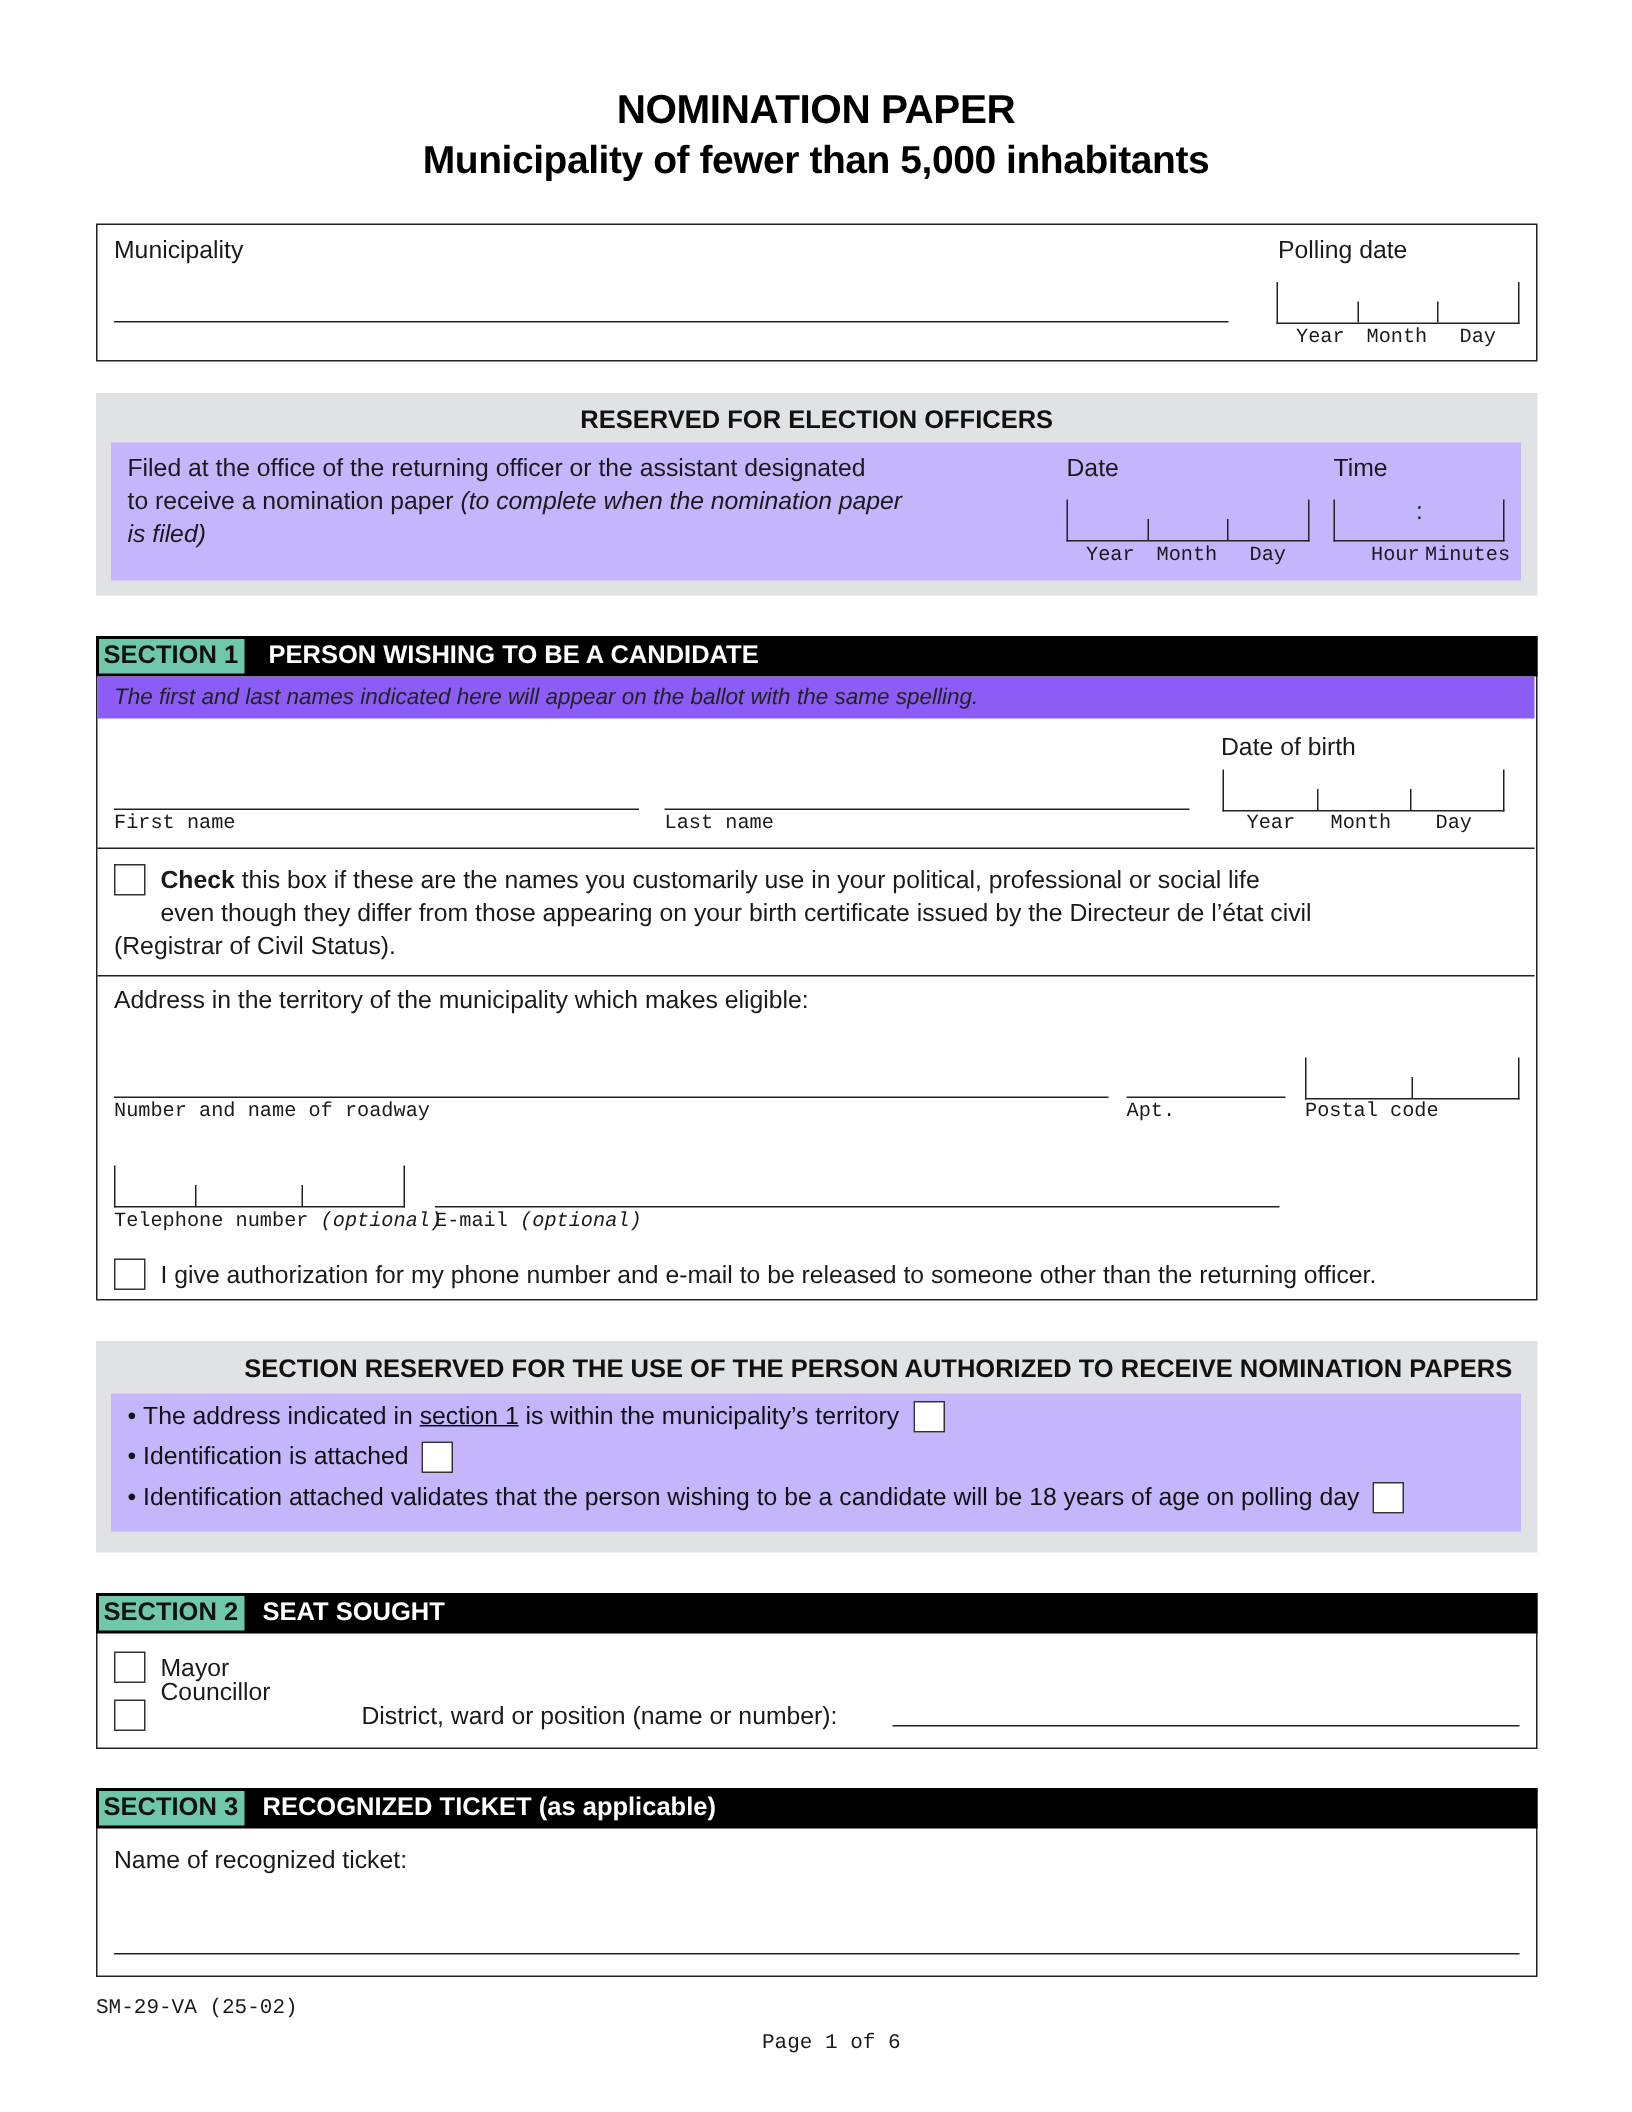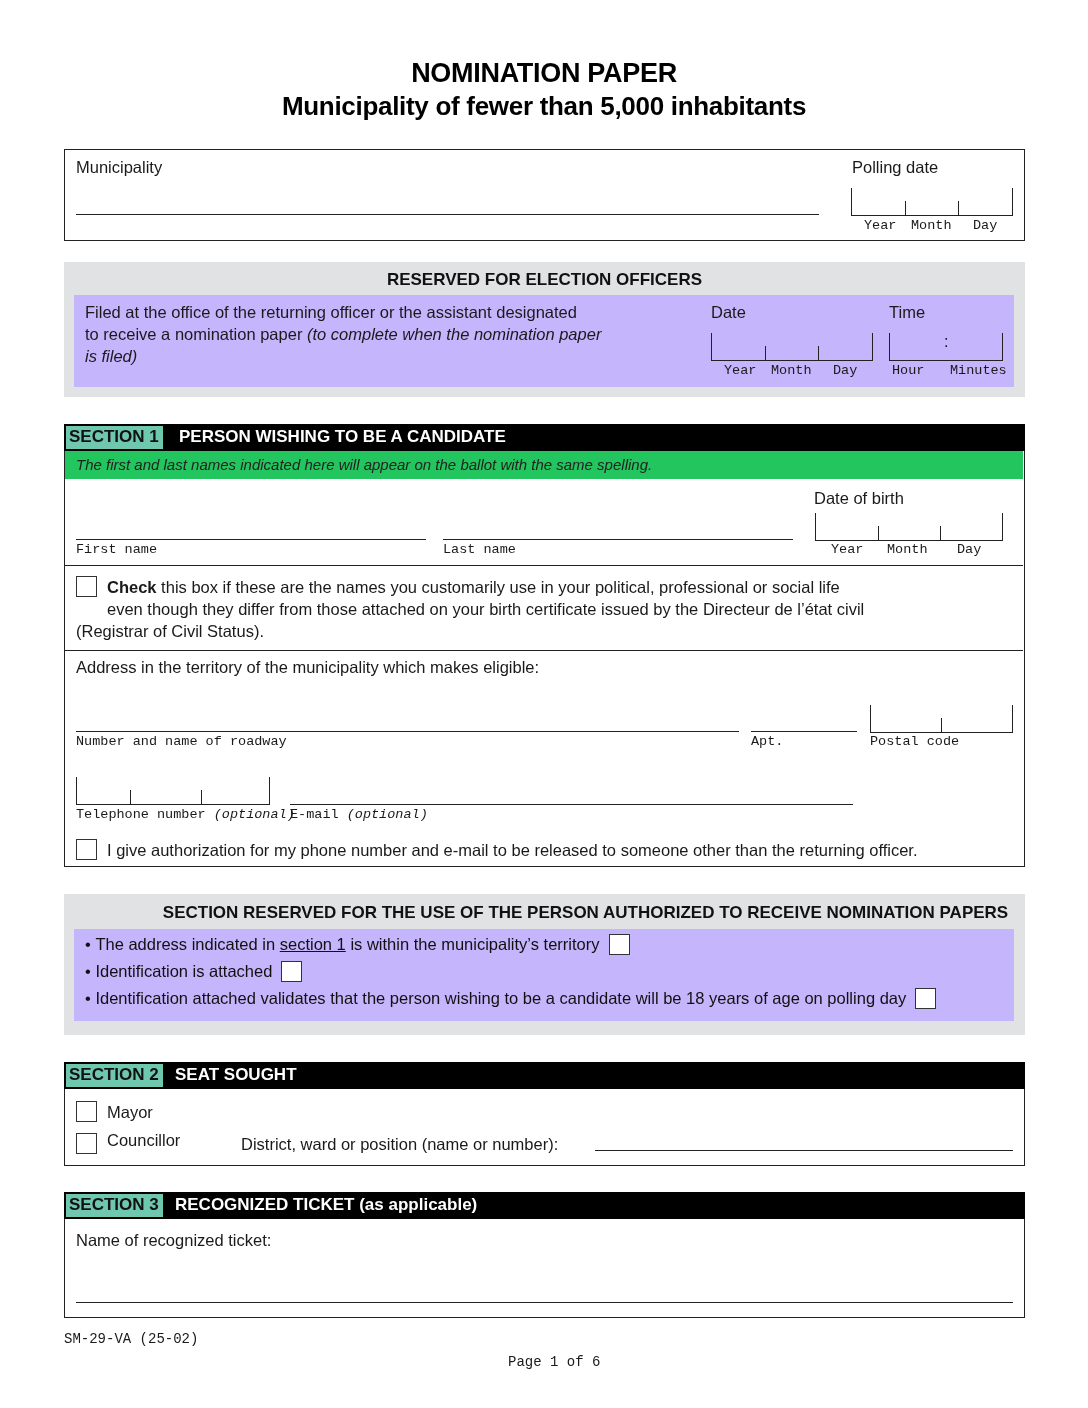--- a/index.html
+++ b/index.html
@@ -15,21 +15,21 @@
     .line { height: 0; border-top: 1.5px solid #222; }
     .datebox { height: 28px; border-left: 1.5px solid #222; border-right: 1.5px solid #222; border-bottom: 1.5px solid #222; }
     .tick { position: absolute; bottom: 0; width: 0; height: 14px; border-left: 1.5px solid #222; }
     .gray { background: #e1e2e4; }
     .inner { background: #c4b5fd; }
     .hdr-center { font-weight: bold; font-size: 17px; text-align: center; color: #111; white-space: nowrap; }
     .sechdr { background: #000; height: 27px; color: #fff; font-weight: bold; font-size: 17px; }
     .badge { position: absolute; left: 2px; top: 2px; height: 23px; background: #6fc7ad; color: #111; padding: 1px 4px 0 3px; font-weight: bold; font-size: 17px; white-space: nowrap; }
     .sectitle { position: absolute; top: 3px; white-space: nowrap; }
     .cb { width: 21px; height: 21px; border: 1.5px solid #333; background: #fff; }
-    .note { background: #22c55e; font-style: italic; font-size: 15px; color: #222; padding: 5px 0 0 11px; }
+    .note { background: #8b5cf6; font-style: italic; font-size: 15px; color: #222; padding: 5px 0 0 11px; }
     .bullet-row { font-size: 16.5px; white-space: nowrap; display: flex; align-items: center; }
     .u { text-decoration: underline; }
   </style>
 </head>
 <body>
 
 <div class="abs title t1">NOMINATION PAPER</div>
 <div class="abs title t2">Municipality of fewer than 5,000 inhabitants</div>
 
 <div class="abs box" style="left:64px; top:149px; width:961px; height:92px;">
@@ -60,21 +60,21 @@
       <div class="tick" style="left:106px;"></div>
     </div>
     <div class="abs sm" style="left:650px; top:68px;">Year</div>
     <div class="abs sm" style="left:697px; top:68px;">Month</div>
     <div class="abs sm" style="left:759px; top:68px;">Day</div>
 
     <div class="abs lbl" style="left:815px; top:8px;">Time</div>
     <div class="abs datebox" style="left:815px; top:38px; width:114px;">
       <div class="abs" style="left:54px; top:0px; font-size:16px;">:</div>
     </div>
-    <div class="abs sm" style="left:818px; top:68px;">Hour</div>
+    <div class="abs sm" style="left:840px; top:68px;">Hour</div>
     <div class="abs sm" style="left:876px; top:68px;">Minutes</div>
   </div>
 </div>
 
 <div class="abs box" style="left:64px; top:424px; width:961px; height:443px;">
   <div class="abs sechdr" style="left:-1px; top:-1px; width:961px;">
     <span class="badge">SECTION 1</span>
     <span class="sectitle" style="left:115px;">PERSON WISHING TO BE A CANDIDATE</span>
   </div>
   <div class="abs note" style="left:0; top:26px; width:958px; height:28px;">The first and last names indicated here will appear on the ballot with the same spelling.</div>
@@ -92,21 +92,21 @@
   <div class="abs sm" style="left:766px; top:117px;">Year</div>
   <div class="abs sm" style="left:822px; top:117px;">Month</div>
   <div class="abs sm" style="left:892px; top:117px;">Day</div>
 
   <div class="abs line" style="left:0; top:140px; width:958px; border-top-width:1.5px;"></div>
 
   <div class="abs cb" style="left:11px; top:151px;"></div>
   <div class="abs lbl" style="left:42px; top:153px;">
     <b>Check</b><span> this box if these are the names you customarily use in your political, professional or social life</span>
   </div>
-  <div class="abs lbl" style="left:42px; top:175px;">even though they differ from those attached on your birth certificate issued by the Directeur de l’état civil</div>
+  <div class="abs lbl" style="left:42px; top:175px;">even though they differ from those appearing on your birth certificate issued by the Directeur de l’état civil</div>
   <div class="abs lbl" style="left:11px; top:197px;">(Registrar of Civil Status).</div>
 
   <div class="abs line" style="left:0; top:225px; width:958px;"></div>
 
   <div class="abs lbl" style="left:11px; top:233px;">Address in the territory of the municipality which makes eligible:</div>
 
   <div class="abs line" style="left:11px; top:306px; width:663px;"></div>
   <div class="abs sm" style="left:11px; top:309px;">Number and name of roadway</div>
   <div class="abs line" style="left:686px; top:306px; width:106px;"></div>
   <div class="abs sm" style="left:686px; top:309px;">Apt.</div>
@@ -155,21 +155,21 @@
 </div>
 
 <div class="abs box" style="left:64px; top:1062px; width:961px; height:104px;">
   <div class="abs sechdr" style="left:-1px; top:-1px; width:961px;">
     <span class="badge">SECTION 2</span>
     <span class="sectitle" style="left:111px;">SEAT SOUGHT</span>
   </div>
   <div class="abs cb" style="left:11px; top:38px;"></div>
   <div class="abs lbl" style="left:42px; top:40px;">Mayor</div>
   <div class="abs cb" style="left:11px; top:70px;"></div>
-  <div class="abs lbl" style="left:42px; top:68px;">Councillor</div>
+  <div class="abs lbl" style="left:42px; top:56px;">Councillor</div>
   <div class="abs lbl" style="left:176px; top:72px;">District, ward or position (name or number):</div>
   <div class="abs line" style="left:530px; top:87px; width:418px;"></div>
 </div>
 
 <div class="abs box" style="left:64px; top:1192px; width:961px; height:126px;">
   <div class="abs sechdr" style="left:-1px; top:-1px; width:961px;">
     <span class="badge">SECTION 3</span>
     <span class="sectitle" style="left:111px;">
       <span>RECOGNIZED TICKET</span><span style="white-space:pre;"> (as applicable)</span>
     </span>

